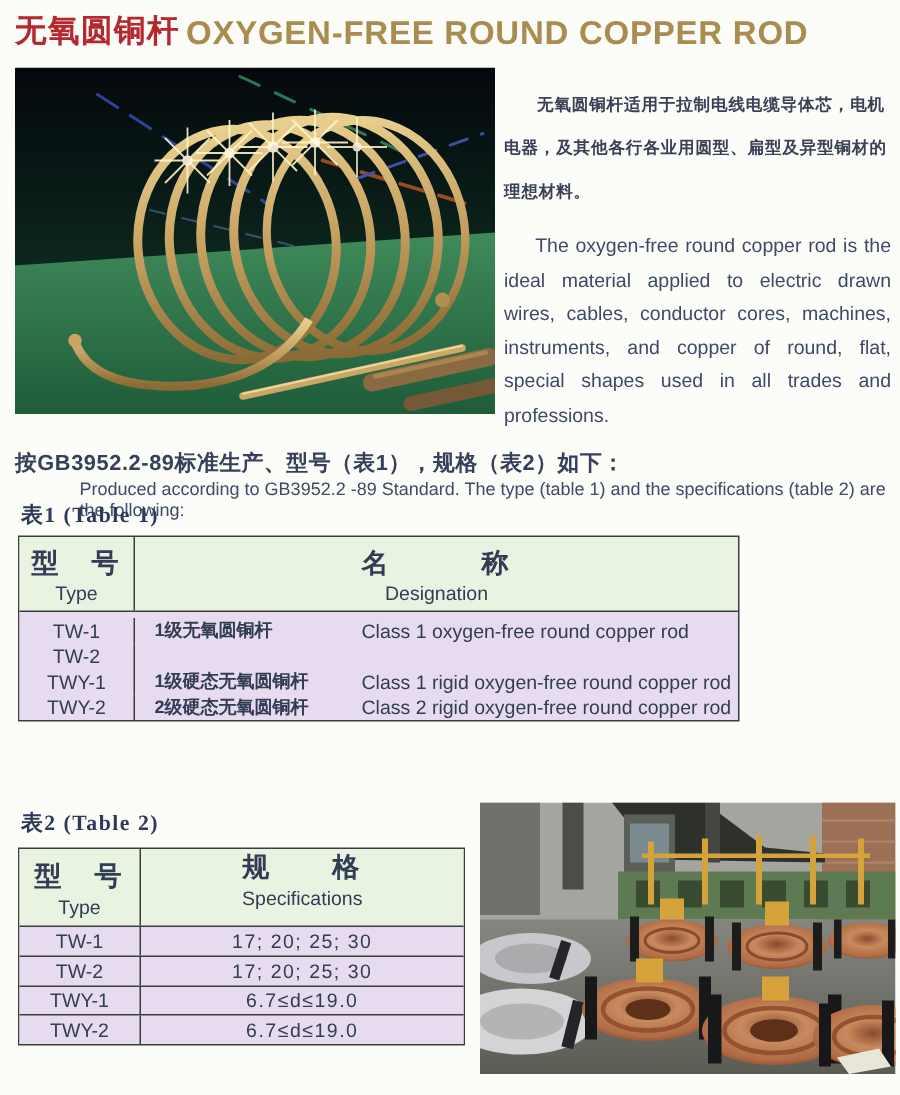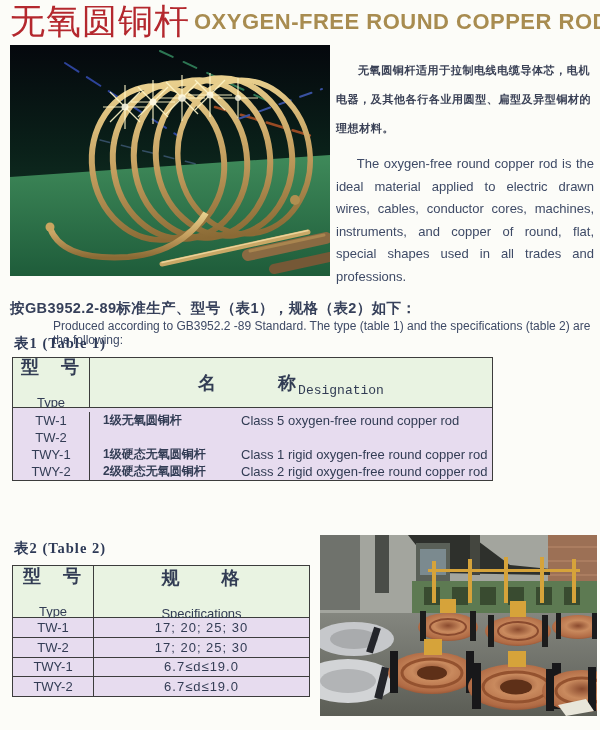--- a/index.html
+++ b/index.html
@@ -1,21 +1,21 @@
 <!DOCTYPE html>
 <html><head>
 <meta charset="utf-8">
 <style>
   html,body{margin:0;padding:0;background:#e8e8e4;}
   .page{position:relative;width:600px;height:730px;background:#fcfcf8;overflow:hidden;
         font-family:"Liberation Sans",sans-serif;color:#353e58;}
 
   
   .title-row{position:absolute;left:10px;top:4px;display:flex;align-items:flex-end;white-space:nowrap;}
-  .title-zh{font-size:35px;font-weight:400;color:#b4282e;letter-spacing:1px;line-height:34px;}
+  .title-zh{font-size:21px;font-weight:700;color:#b4282e;letter-spacing:1px;line-height:34px;}
   .title-en{font-size:22px;font-weight:700;color:#a88c50;letter-spacing:0.5px;line-height:32px;margin-left:4px;}
 
   
   .photo1{position:absolute;left:10px;top:45px;width:320px;height:231px;}
   .photo2{position:absolute;left:320px;top:535px;width:277px;height:181px;}
   .photo1 svg,.photo2 svg{display:block;width:100%;height:100%;}
 
   
   .intro-zh{position:absolute;left:336px;top:56px;width:260px;font-size:11px;line-height:29px;
             letter-spacing:0.6px;color:#3a4156;text-indent:2em;font-weight:600;}
@@ -30,23 +30,23 @@
                font-size:14.5px;color:#2e3a57;letter-spacing:1px;}
   .cap1{left:14px;top:334px;}
   .cap2{left:14px;top:539px;}
 
   
   .table1{position:absolute;left:12px;top:357px;width:481px;height:124px;border:1.5px solid #3c3c3c;
           box-sizing:border-box;display:flex;flex-direction:column;}
   .t1-header{height:49px;background:#e9f3e2;border-bottom:1.5px solid #3c3c3c;display:flex;}
   .t1-h-type{width:76px;border-right:1px solid #3c3c3c;display:flex;flex-direction:column;
              align-items:center;justify-content:center;}
-  .t1-h-des{flex:1;display:flex;flex-direction:row;align-items:center;justify-content:center;font-family:Liberation Mono, monospace;}
+  .t1-h-des{flex:1;display:flex;flex-direction:column;align-items:center;justify-content:center;}
   .h-zh{font-size:18px;font-weight:600;color:#323c54;letter-spacing:2px;}
-  .h-en{font-size:13px;color:#323c54;margin-top:16px;}
+  .h-en{font-size:13px;color:#323c54;margin-top:1px;}
   .t1-body{flex:1;background:#e7dcef;display:flex;flex-direction:column;padding-top:4px;}
   .t1-row{display:flex;height:17px;line-height:17px;}
   .t1-c-type{width:76px;border-right:1px solid #3c3c3c;text-align:center;font-size:13px;color:#323c54;}
   .t1-c-des{flex:1;padding-left:13px;display:flex;}
   .des-zh{display:inline-block;width:138px;font-size:12px;font-weight:700;color:#323c54;}
   .des-en{font-size:13px;color:#323c54;}
 
   
   .table2{position:absolute;left:12px;top:565px;width:298px;height:132px;border:1.5px solid #3c3c3c;
           box-sizing:border-box;display:flex;flex-direction:column;}
@@ -173,21 +173,21 @@
       <div class="t1-h-des">
         <span class="h-zh">名　　　称</span>
         <span class="h-en">Designation</span>
       </div>
     </div>
     <div class="t1-body">
       <div class="t1-row">
         <div class="t1-c-type">TW-1</div>
         <div class="t1-c-des">
           <span class="des-zh">1级无氧圆铜杆</span>
-          <span class="des-en">Class 5 oxygen-free round copper rod</span>
+          <span class="des-en">Class 1 oxygen-free round copper rod</span>
         </div>
       </div>
       <div class="t1-row">
         <div class="t1-c-type">TW-2</div>
       </div>
       <div class="t1-row">
         <div class="t1-c-type">TWY-1</div>
         <div class="t1-c-des">
           <span class="des-zh">1级硬态无氧圆铜杆</span>
           <span class="des-en">Class 1 rigid oxygen-free round copper rod</span>

